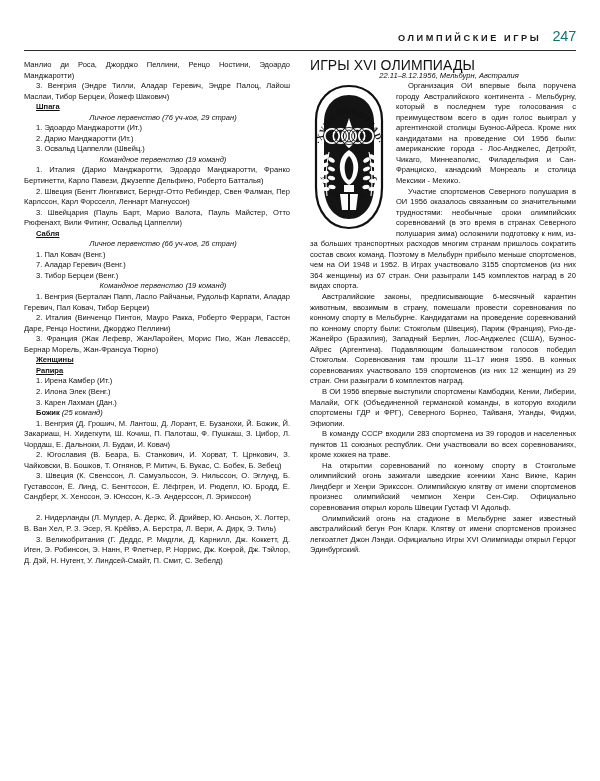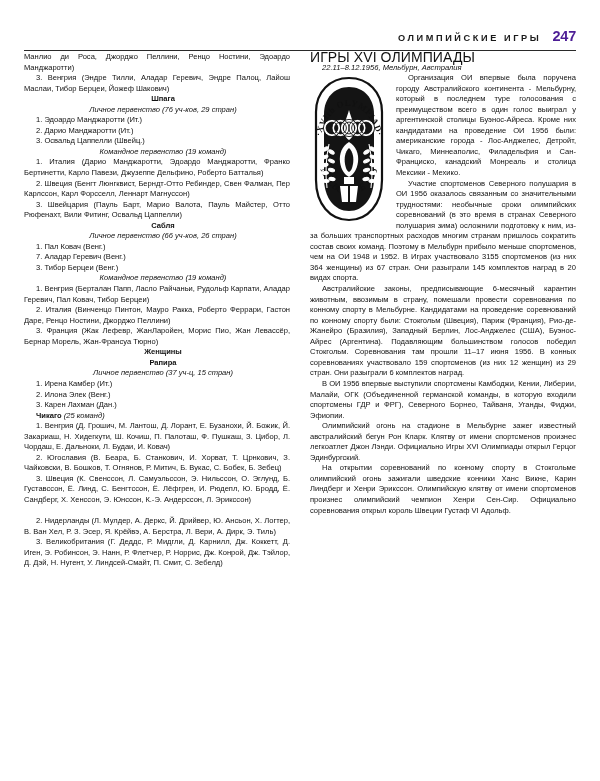--- a/index.html
+++ b/index.html
@@ -35,38 +35,38 @@
     gap: 11px;
   }
   .runhead-title {
     font-size: 9.2px;
     letter-spacing: 2.6px;
     font-weight: 600;
     color: #1a1a1a;
   }
   .runhead-folio {
     font-size: 14.5px;
-    font-weight: bold;
-    color: #4c1d95;
+    font-weight: normal;
+    color: #0f766e;
     letter-spacing: -0.2px;
   }
   .rule {
     position: absolute;
     left: 24px;
     right: 24px;
     top: 50px;
     height: 1px;
     background: #2a2a2a;
   }
 
   
   .cols {
     position: absolute;
     left: 24px;
-    top: 52px;
+    top: 60px;
     width: 552px;
     display: flex;
     gap: 20px;
   }
   .col {
     width: 266px;
     font-size: 7.55px;
     line-height: 10.55px;
     text-align: justify;
     text-justify: inter-word;
@@ -75,21 +75,22 @@
   }
   .col p {
     margin: 0;
   }
   .p-indent { text-indent: 12px; }
   .p-flush  { text-indent: 0; }
 
   .subhead {
     font-weight: bold;
     text-indent: 12px;
-    text-align: center;
+    text-align: left;
+    text-decoration: underline;
   }
   .evhead {
     font-weight: bold;
     text-indent: 12px;
     text-align: left;
   }
   .evhead .count {
     font-weight: normal;
     font-style: italic;
   }
@@ -105,21 +106,21 @@
     font-weight: normal;
     font-size: 14px;
     letter-spacing: 0.1px;
     text-align: left;
     text-indent: 0;
   }
   .games-date {
     font-style: italic;
     font-size: 7.6px;
     text-indent: 12px;
-    text-align: left;
+    text-align: center;
     margin-bottom: 1px;
   }
 
   
   .emblem-wrap {
     float: left;
     width: 78px;
     height: 150px;
     margin: 3px 8px 2px 0;
     shape-outside: margin-box;
@@ -162,25 +163,24 @@
         <p class="ital">Личное первенство (66 уч-ков, 26 стран)</p>
         <p class="p-indent">1. Пал Ковач (Венг.)</p>
         <p class="p-indent">7. Аладар Геревич (Венг.)</p>
         <p class="p-indent">3. Тибор Берцеи (Венг.)</p>
         <p class="ital">Командное первенство (19 команд)</p>
         <p class="p-indent">1. Венгрия (Берталан Папп, Ласло Райчаньи, Рудольф Карпати, Аладар Геревич, Пал Ковач, Тибор Берцеи)</p>
         <p class="p-indent">2. Италия (Винченцо Пинтон, Мауро Ракка, Роберто Феррари, Гастон Даре, Ренцо Ностини, Джорджо Пеллини)</p>
         <p class="p-indent">3. Франция (Жак Лефевр, ЖанЛаройен, Морис Пио, Жан Левассёр, Бернар Морель, Жан-Франсуа Тюрно)</p>
         <p class="subhead">Женщины</p>
         <p class="subhead">Рапира</p>
-        <p class="ital">Личное первенство (37 уч-ц, 15 стран)</p>
         <p class="p-indent">1. Ирена Камбер (Ит.)</p>
         <p class="p-indent">2. Илона Элек (Венг.)</p>
         <p class="p-indent">3. Карен Лахман (Дан.)</p>
-        <p class="evhead"><span>Чикаго </span><span class="count">(25 команд)</span></p>
+        <p class="evhead"><span>Божик </span><span class="count">(25 команд)</span></p>
         <p class="p-indent">1. Венгрия (Д. Грошич, М. Лантош, Д. Лорант, Е. Бузанохи, Й. Божик, Й. Закариаш, Н. Хидегкути, Ш. Кочиш, П. Палоташ, Ф. Пушкаш, З. Цибор, Л. Чордаш, Е. Дальноки, Л. Будаи, И. Ковач)</p>
         <p class="p-indent">2. Югославия (В. Беара, Б. Станкович, И. Хорват, Т. Црнкович, З. Чайковски, В. Бошков, Т. Огнянов, Р. Митич, Б. Вукас, С. Бобек, Б. Зебец)</p>
         <p class="p-indent">3. Швеция (К. Свенссон, Л. Самуэльссон, Э. Нильссон, О. Эглунд, Б. Густавссон, Ё. Линд, С. Бенгтссон, Ё. Лёфгрен, И. Рюдепл, Ю. Бродд, Ё. Сандберг, Х. Хенссон, Э. Юнссон, К.-Э. Андерссон, Л. Эрикссон)</p>
         <div class="spacer"></div>
         <p class="p-indent">2. Нидерланды (Л. Мулдер, А. Деркс, Й. Дрийвер, Ю. Ансьон, Х. Логтер, В. Ван Хел, Р. З. Эсер, Я. Крёйвэ, А. Берстра, Л. Вери, А. Дирк, Э. Тиль)</p>
         <p class="p-indent">3. Великобритания (Г. Деддс, Р. Мидгли, Д. Карнилл, Дж. Коккетт, Д. Иген, Э. Робинсон, Э. Нанн, Р. Флетчер, Р. Норрис, Дж. Конрой, Дж. Тэйлор, Д. Дэй, Н. Нугент, У. Линдсей-Смайт, П. Смит, С. Зебелд)</p>
       </div>
 
     <div class="col clearfix" id="right-col">
 
@@ -268,19 +268,20 @@
             </g>
           </svg>
         </div>
       </div>
 
       <div id="right-paras">
           <p class="p-indent">Организация ОИ впервые была поручена городу Австралийского континента - Мельбурну, который в последнем туре голосования с преимуществом всего в один голос выиграл у аргентинской столицы Буэнос-Айреса. Кроме них кандидатами на проведение ОИ 1956 были: американские города - Лос-Анджелес, Детройт, Чикаго, Миннеаполис, Филадельфия и Сан-Франциско, канадский Монреаль и столица Мексики - Мехико.</p>
           <p class="p-indent">Участие спортсменов Северного полушария в ОИ 1956 оказалось связанным со значительными трудностями: необычные сроки олимпийских соревнований (в это время в странах Северного полушария зима) осложнили подготовку к ним, из-за больших транспортных расходов многим странам пришлось сократить состав своих команд. Поэтому в Мельбурн прибыло меньше спортсменов, чем на ОИ 1948 и 1952. В Играх участвовало 3155 спортсменов (из них 364 женщины) из 67 стран. Они разыграли 145 комплектов наград в 20 видах спорта.</p>
           <p class="p-indent">Австралийские законы, предписывающие 6-месячный карантин животным, ввозимым в страну, помешали провести соревнования по конному спорту в Мельбурне. Кандидатами на проведение соревнований по конному спорту были: Стокгольм (Швеция), Париж (Франция), Рио-де-Жанейро (Бразилия), Западный Берлин, Лос-Анджелес (США), Буэнос-Айрес (Аргентина). Подавляющим большинством голосов победил Стокгольм. Соревнования там прошли 11–17 июня 1956. В конных соревнованиях участвовало 159 спортсменов (из них 12 женщин) из 29 стран. Они разыграли 6 комплектов наград.</p>
           <p class="p-indent">В ОИ 1956 впервые выступили спортсмены Камбоджи, Кении, Либерии, Малайи, ОГК (Объединенной германской команды, в которую входили спортсмены ГДР и ФРГ), Северного Борнео, Тайваня, Уганды, Фиджи, Эфиопии.</p>
+          <p class="p-indent">В команду СССР входили 283 спортсмена из 39 городов и населенных пунктов 11 союзных республик. Они участвовали во всех соревнованиях, кроме хоккея на траве.</p>
+          <p class="p-indent">На открытии соревнований по конному спорту в Стокгольме олимпийский огонь зажигали шведские конники Ханс Викне, Карин Линдберг и Хенри Эрикссон. Олимпийскую клятву от имени спортсменов произнес олимпийский чемпион Хенри Сен-Сир. Официально соревнования открыл король Швеции Густаф VI Адольф.</p>
           <p class="p-indent">Олимпийский огонь на стадионе в Мельбурне зажег известный австралийский бегун Рон Кларк. Клятву от имени спортсменов произнес легкоатлет Джон Лэнди. Официально Игры XVI Олимпиады открыл Герцог Эдинбургский.</p>
-          <p class="p-indent">На открытии соревнований по конному спорту в Стокгольме олимпийский огонь зажигали шведские конники Ханс Викне, Карин Линдберг и Хенри Эрикссон. Олимпийскую клятву от имени спортсменов произнес олимпийский чемпион Хенри Сен-Сир. Официально соревнования открыл король Швеции Густаф VI Адольф.</p>
         </div>
     </div>
 
   </div>
 </div>
 
 </body></html>

